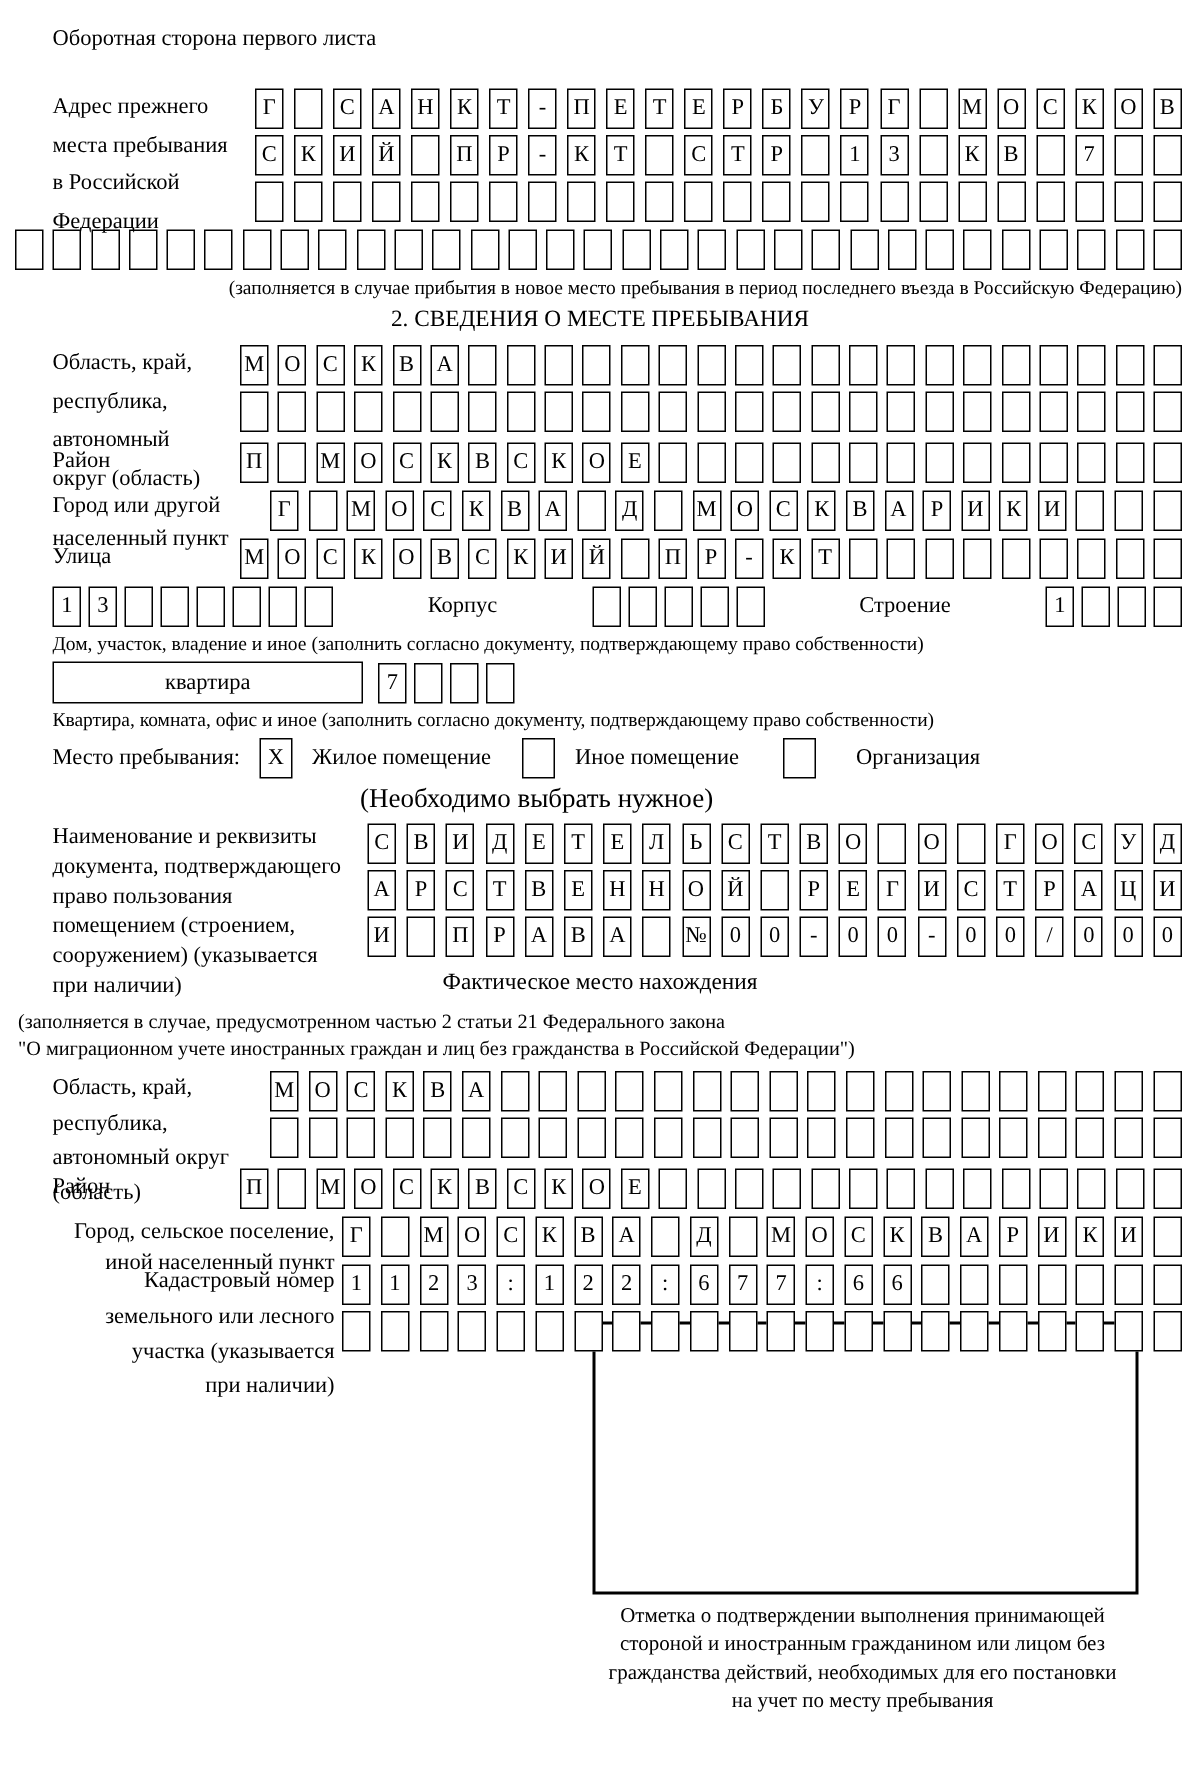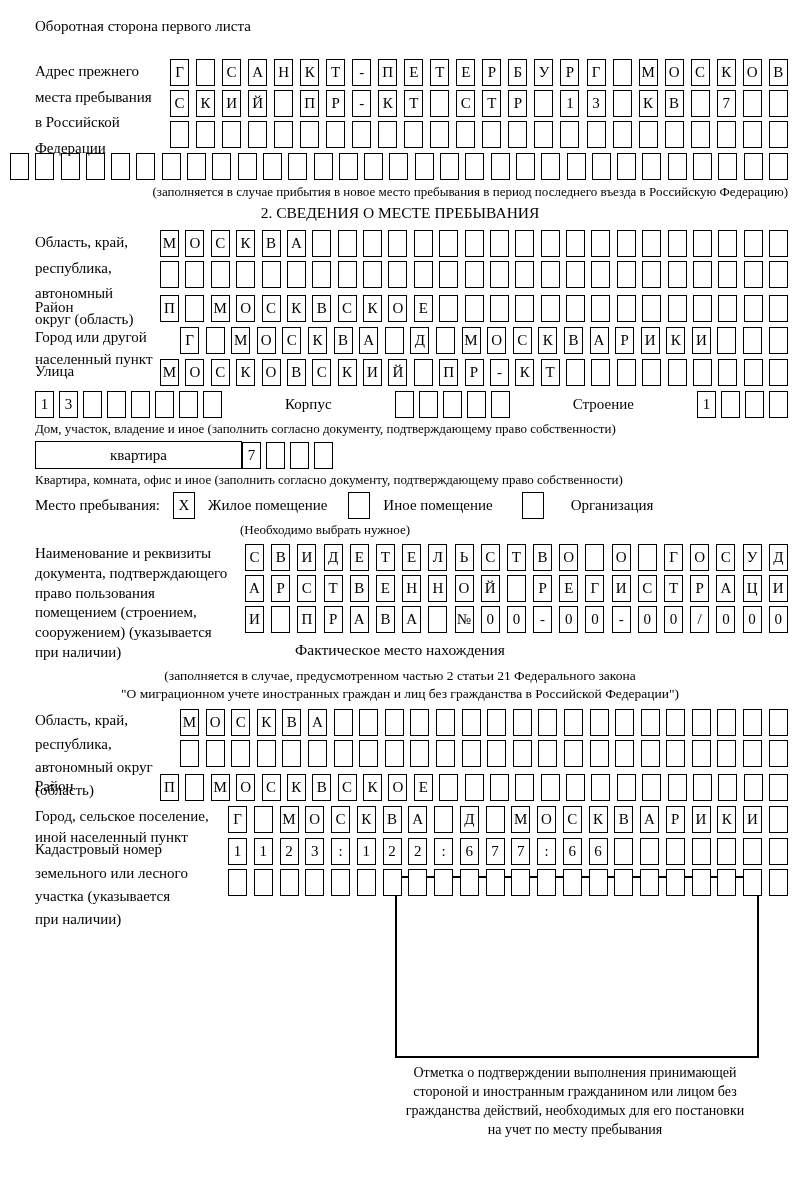--- a/index.html
+++ b/index.html
@@ -11,44 +11,44 @@
   }
   .hdr-note{text-align:left;font-size:15px;padding-right:40px;margin-bottom:24px;}
 
   .field{position:relative;margin-bottom:5px;}
   .flabel{position:absolute;left:0;top:0;font-size:15px;line-height:1.7;white-space:pre-line;}
   .flabel.tight{line-height:1.32;}
   .fboxes{display:flex;flex-direction:column;gap:4px;}
   .w135{margin-left:135px;} .l135{width:130px;}
   .w125{margin-left:125px;} .l125{width:120px;}
   .w145{margin-left:145px;} .l145{width:140px;}
-  .w193{margin-left:193px;} .l193{width:188px;}
+  .w193{margin-left:193px;} .l193{width:188px;text-align:right;}
   .w210{margin-left:210px;} .l210{width:205px;}
 
   .boxrow{display:flex;justify-content:space-between;}
   .cbox{
     width:17px;height:25px;flex:none;border:1.6px solid #000;
     display:flex;align-items:center;justify-content:center;
     font-size:15px;background:#fff;
   }
   .fullrow{margin-left:-25px;margin-bottom:4px;}
   .caption{font-size:13px;margin-bottom:4px;}
   .caption.center{text-align:right;margin-left:-23px;}
   .sec-title{font-weight:normal;font-size:15.5px;text-align:center;margin:4px 0 8px -23px;}
-  .note-center{font-size:13.5px;text-align:center;white-space:pre-line;margin:0 0 6px -23px;line-height:1.35;}
+  .note-center{font-size:13.5px;text-align:left;white-space:pre-line;margin:0 0 6px -23px;line-height:1.35;}
 
   .mixrow{display:flex;justify-content:space-between;align-items:center;margin-bottom:3px;}
   .namedbox{height:26px;border:1.6px solid #000;display:flex;align-items:center;justify-content:center;font-size:15px;flex:none;}
   .dombox{width:170px;} .kvbox{width:205px;}
   .bgroup{display:flex;gap:5px;}
   .inline-lbl{font-size:15px;flex:none;}
-  .kvrow{display:flex;gap:0;align-items:center;margin-bottom:3px;}
+  .kvrow{display:flex;gap:10px;align-items:center;margin-bottom:3px;}
 
   .mesto-row{display:flex;align-items:center;gap:13px;margin:4px 0 3px 0;font-size:15px;}
-  .mesto-note{font-size:13px;margin:0 0 6px 205px;}
+  .mesto-note{font-size:18px;margin:0 0 6px 205px;}
 
   .stamp-box{width:360px;height:178px;border:2px solid #000;margin:-20px 0 0 360px;background:#fff;}
   .stamp-caption{width:470px;margin:6px 0 0 305px;text-align:center;font-size:14px;line-height:1.35;white-space:pre-line;}
 </style>
 </head>
 <body>
 
 <div class="hdr-note">Оборотная сторона первого листа</div>
 
 <div class="field">

